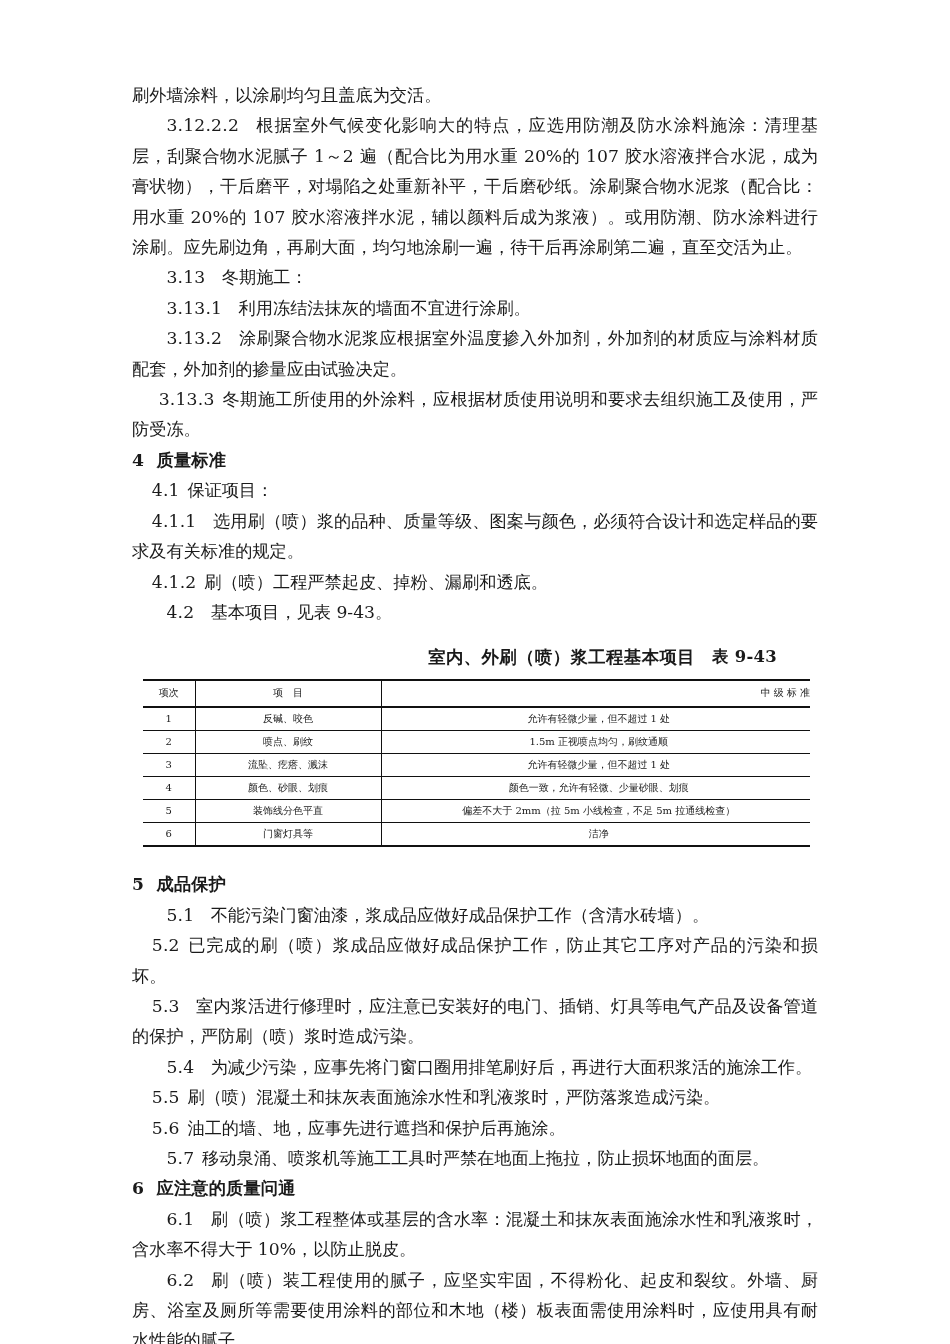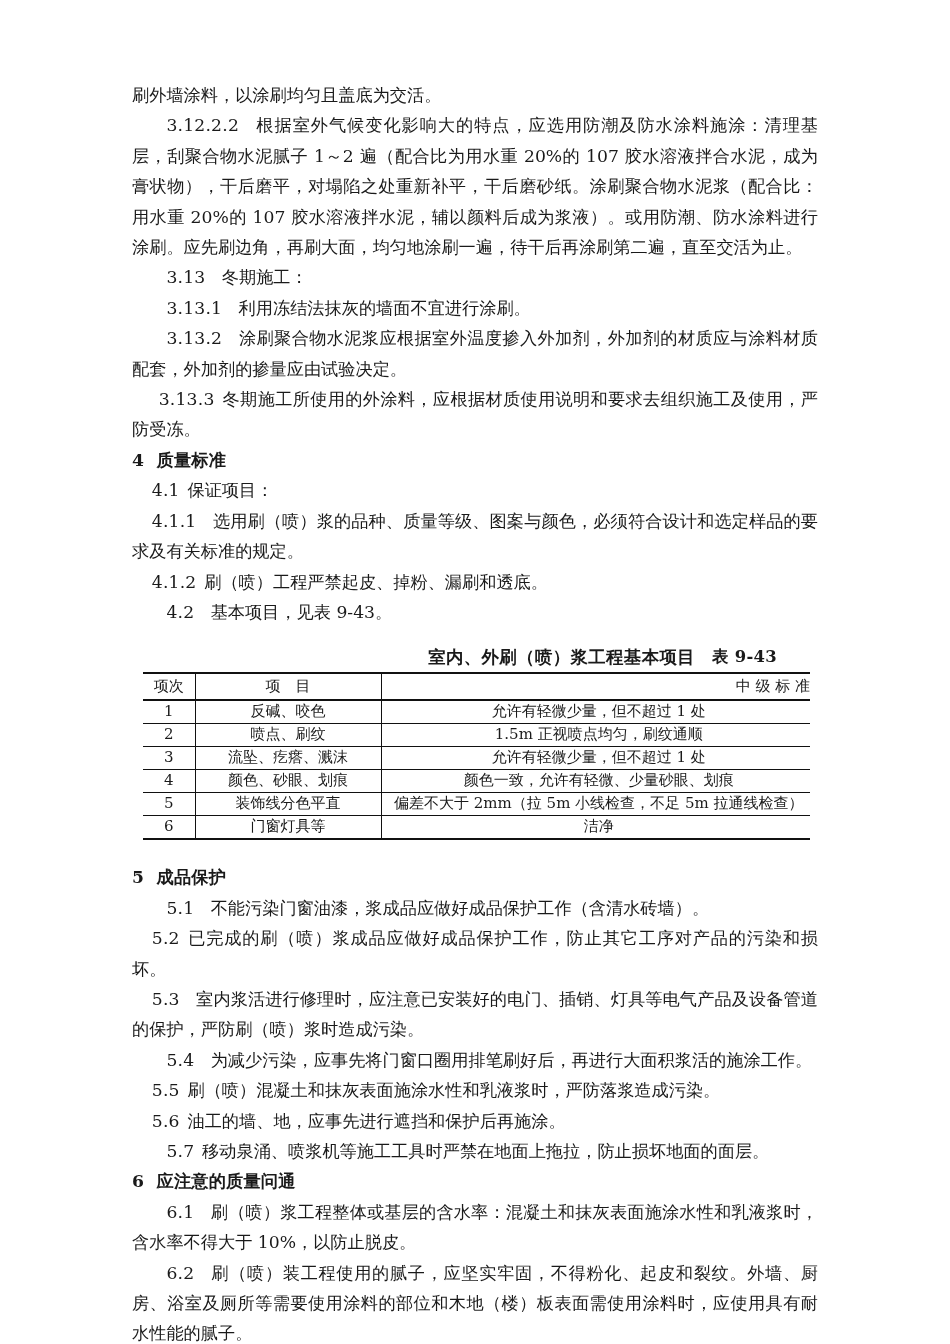--- a/index.html
+++ b/index.html
@@ -93,22 +93,22 @@
     right: 44px;
     top: 0;
     font-weight: bold;
     font-size: 16.4px;
     letter-spacing: 0.3px;
   }
   table.basic {
     border-collapse: collapse;
     width: 667px;
     table-layout: fixed;
-    font-size: 15px;
-    margin-top: 1px;
+    font-size: 10px;
+    margin-top: 8px;
   }
   table.basic col.c1 { width: 52px; }
   table.basic col.c2 { width: 186px; }
   table.basic col.c3 { width: 429px; }
 
   table.basic td, table.basic th {
     border-top: 1px solid #111;
     border-bottom: 1px solid #111;
     border-right: 0;
     border-left: 0;

